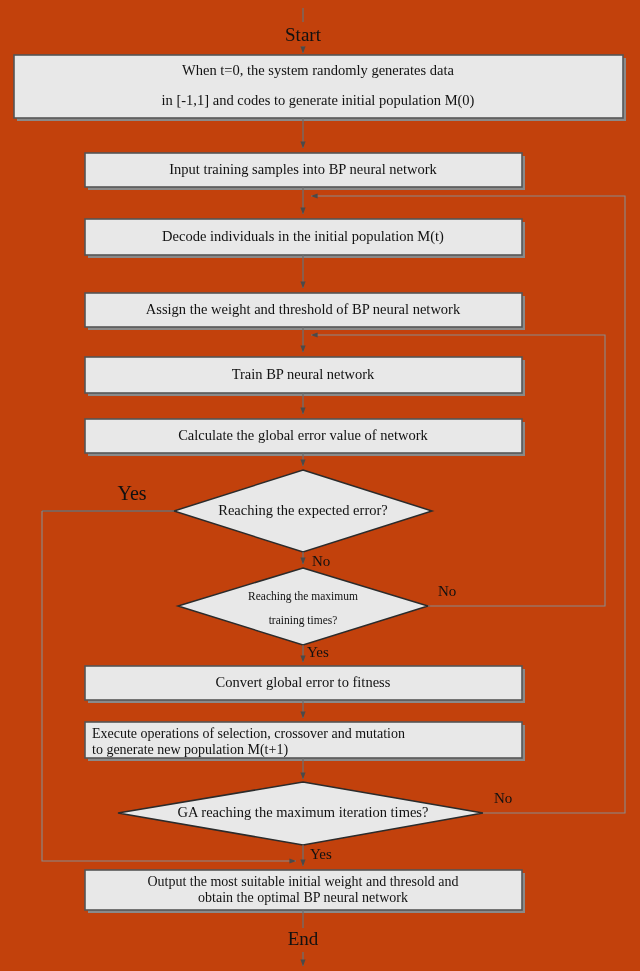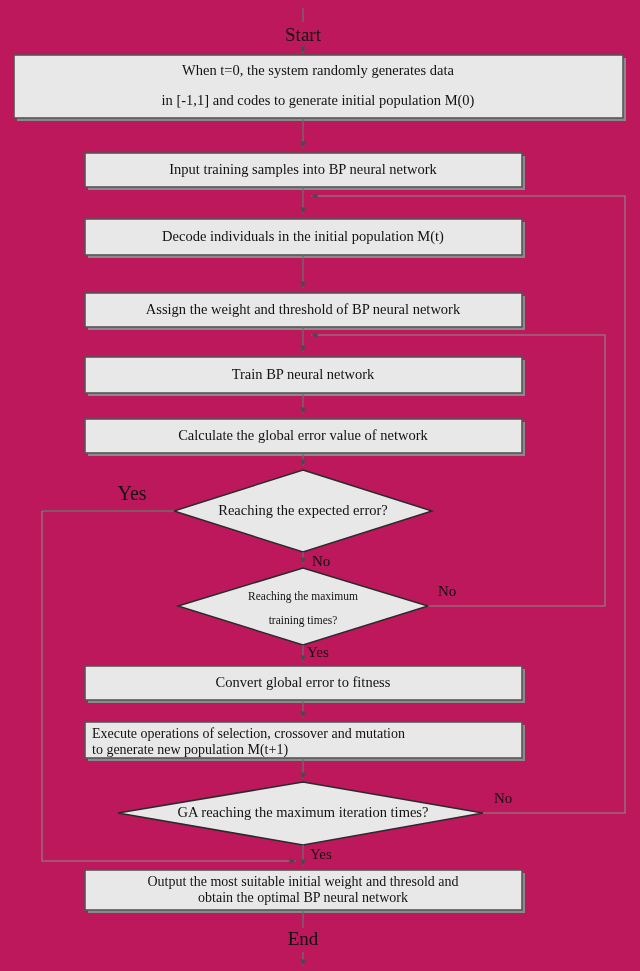--- a/index.html
+++ b/index.html
@@ -10,21 +10,21 @@
   body {
     width: 640px;
     height: 971px;
     font-family: "Liberation Serif", "DejaVu Serif", serif;
     overflow: hidden;
   }
   #flowchart-root {
     position: relative;
     width: 640px;
     height: 971px;
-    background: #be185d;
+    background: #c2410c;
     text-align: right;
   }
   svg#flow-svg {
     display: block;
     width: 640px;
     height: 971px;
   }
   .node-shape {
     fill: #e8e8e8;
     stroke: #555555;

